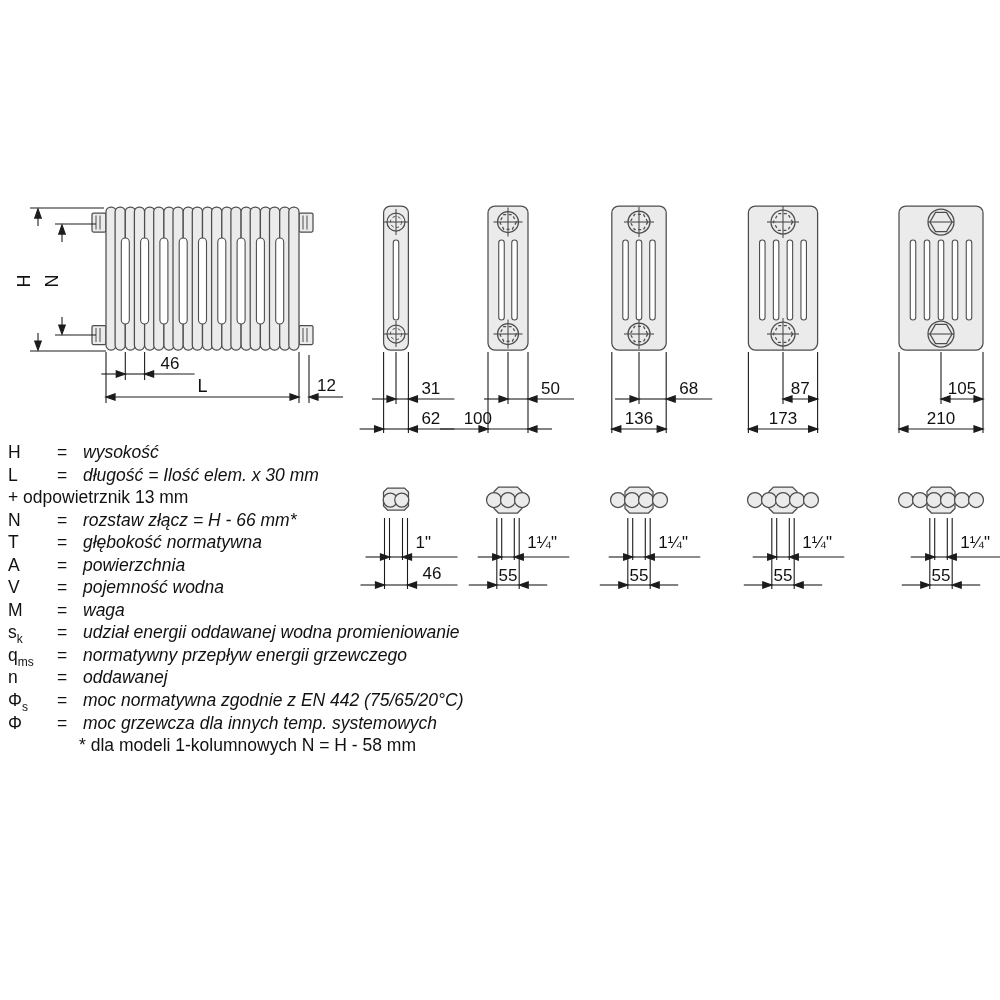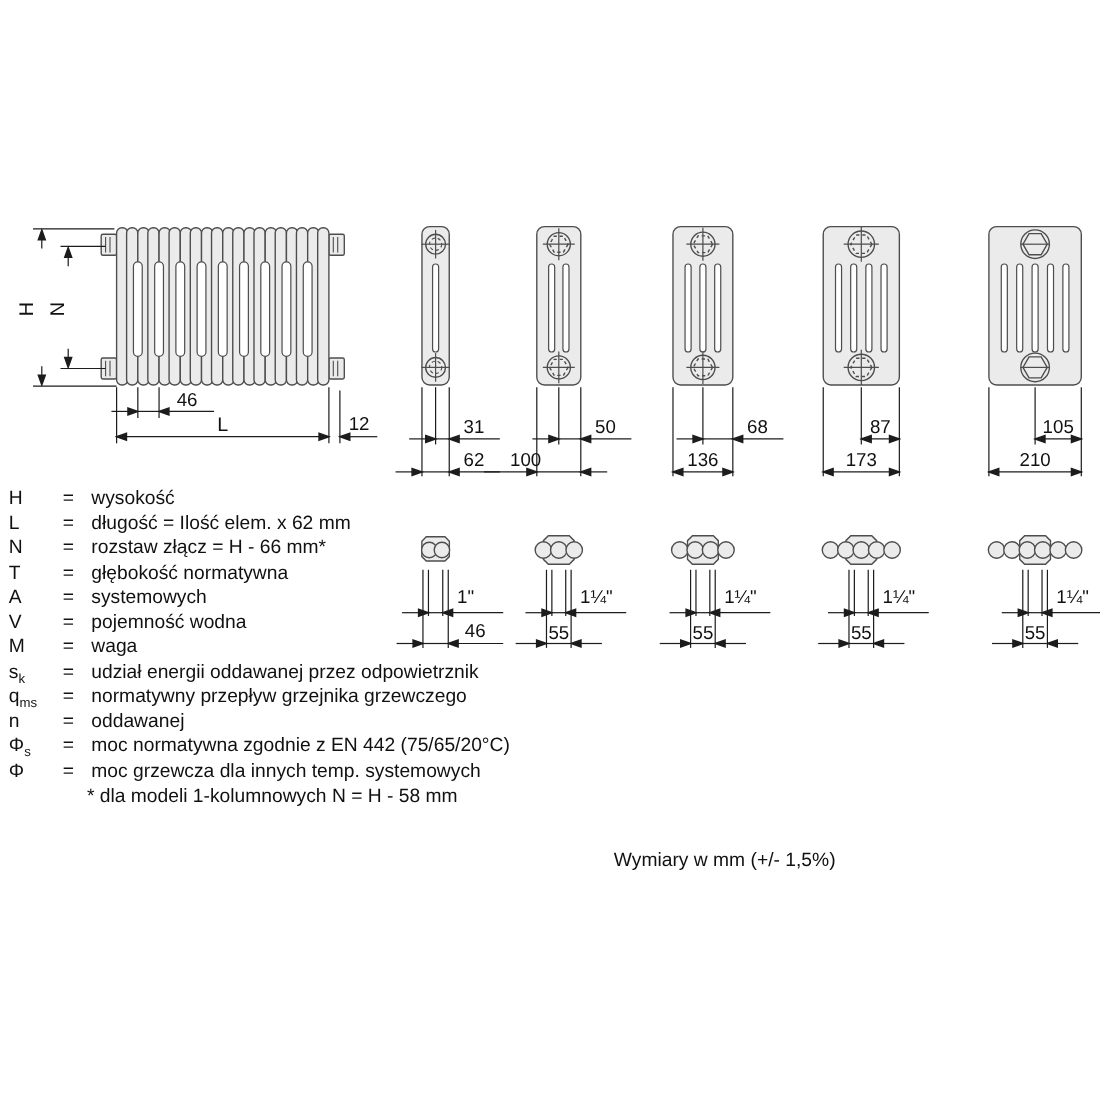--- a/index.html
+++ b/index.html
@@ -3,21 +3,21 @@
 <meta charset="utf-8">
 <style>
   html,body{margin:0;padding:0;background:#fff;}
   #canvas{position:relative;width:1000px;height:1000px;background:#ffffff;overflow:hidden;
           font-family:"Liberation Sans",sans-serif;color:#111;}
   #drawing{position:absolute;left:0;top:0;}
   #legend{position:absolute;left:8px;top:441px;width:470px;font-size:17.5px;line-height:22.55px;}
   .lrow{display:flex;height:22.55px;white-space:nowrap;}
   .lrow .sym{width:49px;flex:0 0 49px;}
   .lrow .eq{width:26px;flex:0 0 26px;}
-  .lrow .desc{flex:1;}
+  .lrow .desc{flex:1;font-style:italic;}
   .lrow.note{padding-left:71px;}
   sub{font-size:12px;}
   #footer-note{position:absolute;left:558px;top:771px;font-size:17.5px;white-space:nowrap;}
   svg text{font-family:"Liberation Sans",sans-serif;}
 </style>
 </head>
 <body>
 
 <div id="canvas">
   <svg id="drawing" width="1000" height="1000" viewBox="0 0 1000 1000">
@@ -363,70 +363,72 @@
     </svg>
   <div id="legend">
       <div class="lrow">
         <span class="sym">H</span>
         <span class="eq">=</span>
         <span class="desc">wysokość</span>
       </div>
       <div class="lrow">
         <span class="sym">L</span>
         <span class="eq">=</span>
-        <span class="desc">długość = Ilość elem. x 62 mm</span>
+        <span class="desc">długość = Ilość elem. x 30 mm</span>
+      </div>
+      <div class="lrow">
+        <span>+ odpowietrznik 13 mm</span>
       </div>
       <div class="lrow">
         <span class="sym">N</span>
         <span class="eq">=</span>
         <span class="desc">rozstaw złącz = H - 66 mm*</span>
       </div>
       <div class="lrow">
         <span class="sym">T</span>
         <span class="eq">=</span>
         <span class="desc">głębokość normatywna</span>
       </div>
       <div class="lrow">
         <span class="sym">A</span>
         <span class="eq">=</span>
-        <span class="desc">systemowych</span>
+        <span class="desc">powierzchnia</span>
       </div>
       <div class="lrow">
         <span class="sym">V</span>
         <span class="eq">=</span>
         <span class="desc">pojemność wodna</span>
       </div>
       <div class="lrow">
         <span class="sym">M</span>
         <span class="eq">=</span>
         <span class="desc">waga</span>
       </div>
       <div class="lrow">
         <span class="sym">s<sub>k</sub></span>
         <span class="eq">=</span>
-        <span class="desc">udział energii oddawanej przez odpowietrznik</span>
+        <span class="desc">udział energii oddawanej wodna promieniowanie</span>
       </div>
       <div class="lrow">
         <span class="sym">q<sub>ms</sub></span>
         <span class="eq">=</span>
-        <span class="desc">normatywny przepływ grzejnika grzewczego</span>
+        <span class="desc">normatywny przepływ energii grzewczego</span>
       </div>
       <div class="lrow">
         <span class="sym">n</span>
         <span class="eq">=</span>
         <span class="desc">oddawanej</span>
       </div>
       <div class="lrow">
         <span class="sym">Φ<sub>s</sub></span>
         <span class="eq">=</span>
         <span class="desc">moc normatywna zgodnie z EN 442 (75/65/20°C)</span>
       </div>
       <div class="lrow">
         <span class="sym">Φ</span>
         <span class="eq">=</span>
         <span class="desc">moc grzewcza dla innych temp. systemowych</span>
       </div>
       <div class="lrow note">
         <span>* dla modeli 1-kolumnowych N = H - 58 mm</span>
       </div>
     </div>
-  <div id="footer-note">Wymiary w mm (+/- 1,5%)</div>
 </div>
 
 </body></html>

